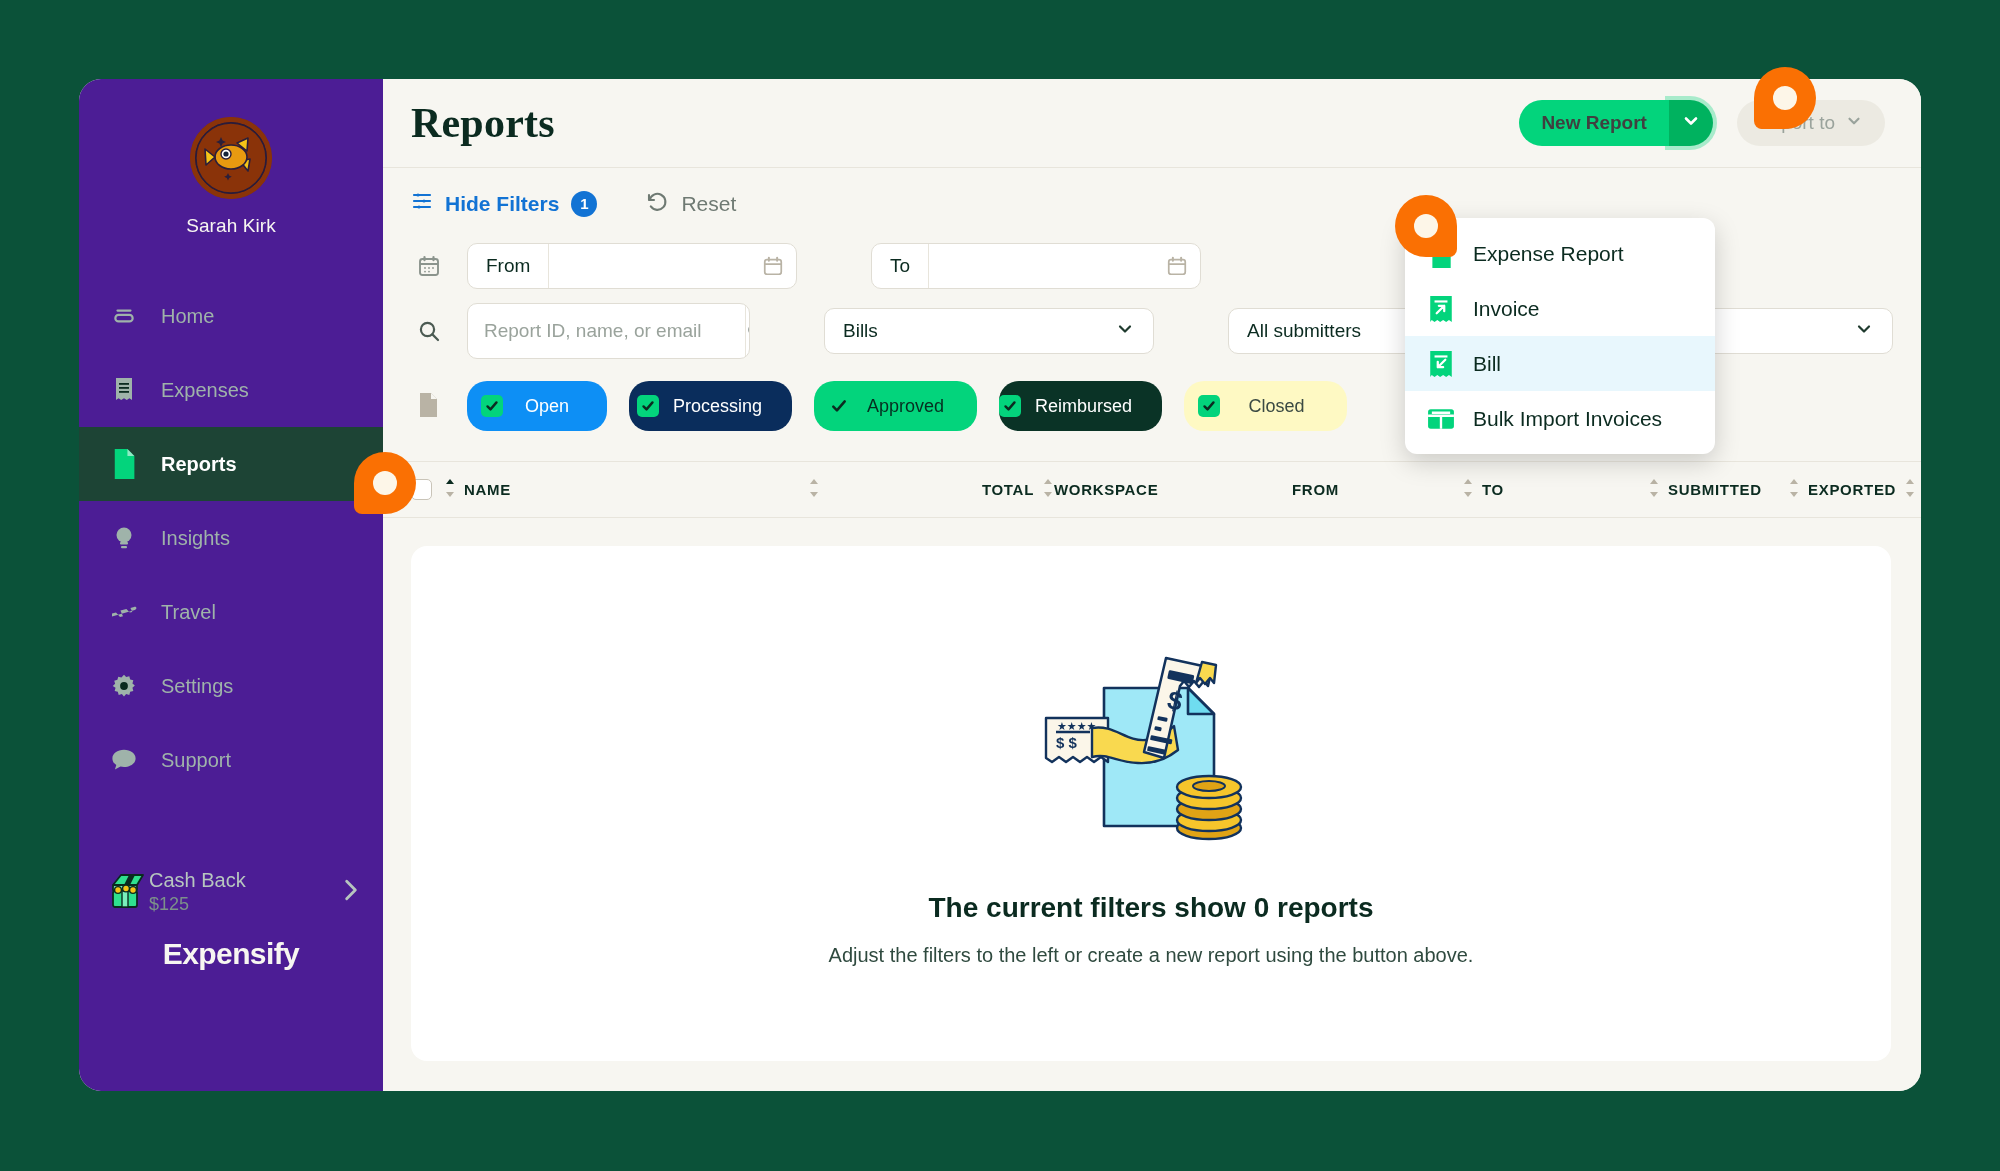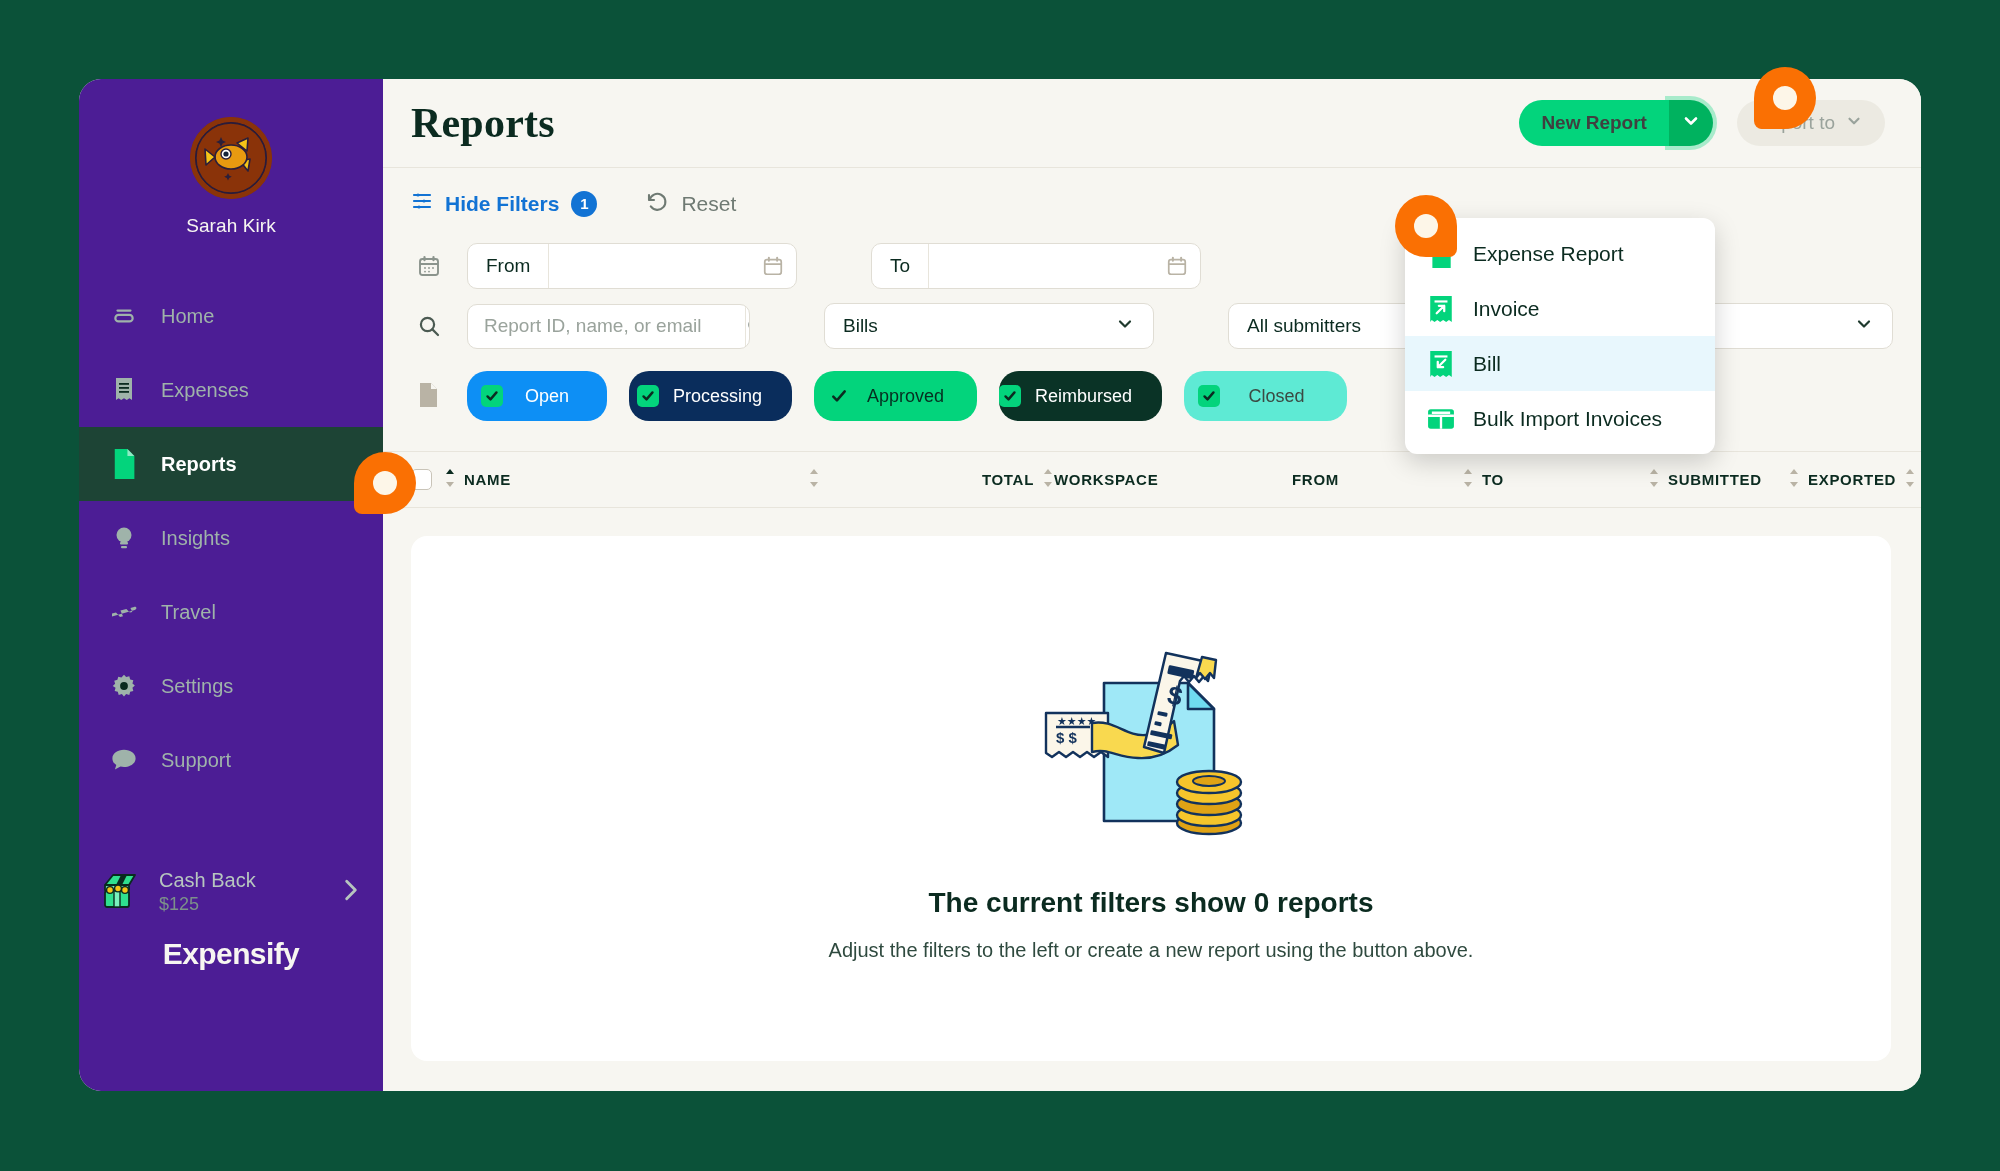--- a/index.html
+++ b/index.html
@@ -97,23 +97,22 @@
   }
 
   .sidebar-bottom {
     margin-top: 50px;
   }
 
   .cashback {
     height: 90px;
     display: flex;
     align-items: center;
-    padding-left: 20px;
+    padding-left: 28px;
     padding-right: 22px;
-    gap: 18px;
     cursor: pointer;
   }
   .cashback-texts { display: flex; flex-direction: column; gap: 2px; flex: 1; }
   .cashback-title { color: #b7c6bf; font-size: 20px; }
   .cashback-amount { color: #7c918a; font-size: 18px; }
 
   .brand {
     margin-top: auto;
     text-align: center;
     padding-bottom: 38px;
@@ -295,21 +294,21 @@
     align-items: center;
   }
   .date-input { flex: 1; height: 100%; display:flex; align-items:center; padding: 0 12px; }
   .date-cal { margin-left: auto; padding-right: 12px; display: flex; }
 
   .gap-32 { width: 74px; flex: 0 0 74px; }
 
   .search-wrap {
     display: flex;
     width: 283px;
-    height: 45px;
+    height: 56px;
     background: #fff;
     border: 1px solid #e0ddd4;
     border-radius: 10px;
     overflow: hidden;
   }
   .search-wrap input {
     flex: 1;
     border: 0;
     outline: 0;
     padding: 0 16px;
@@ -362,21 +361,21 @@
     background: #03d47c;
     display: flex; align-items: center; justify-content: center;
     flex: 0 0 22px;
   }
   .chip .cb.bare { background: transparent; }
   .chip-label { flex: 1; text-align: center; padding-right: 4px; }
   .chip-open { background: #0d8ff5; color: #fff; width: 140px; }
   .chip-processing { background: #0a2d5c; color: #fff; width: 163px; }
   .chip-approved { background: #03d47c; color: #062f20; width: 163px; }
   .chip-reimbursed { background: #0a3326; color: #fff; width: 163px; }
-  .chip-closed { background: #5eead4; color: #3b4a43; width: 163px; gap: 16px; }
+  .chip-closed { background: #fef9c3; color: #3b4a43; width: 163px; gap: 16px; }
 
   
   .table-head {
     display: flex;
     align-items: center;
     padding: 16px 30px 16px 28px;
     border-top: 1px solid #e8e5dc;
     border-bottom: 1px solid #e8e5dc;
     font-size: 15px;
     font-weight: bold;

